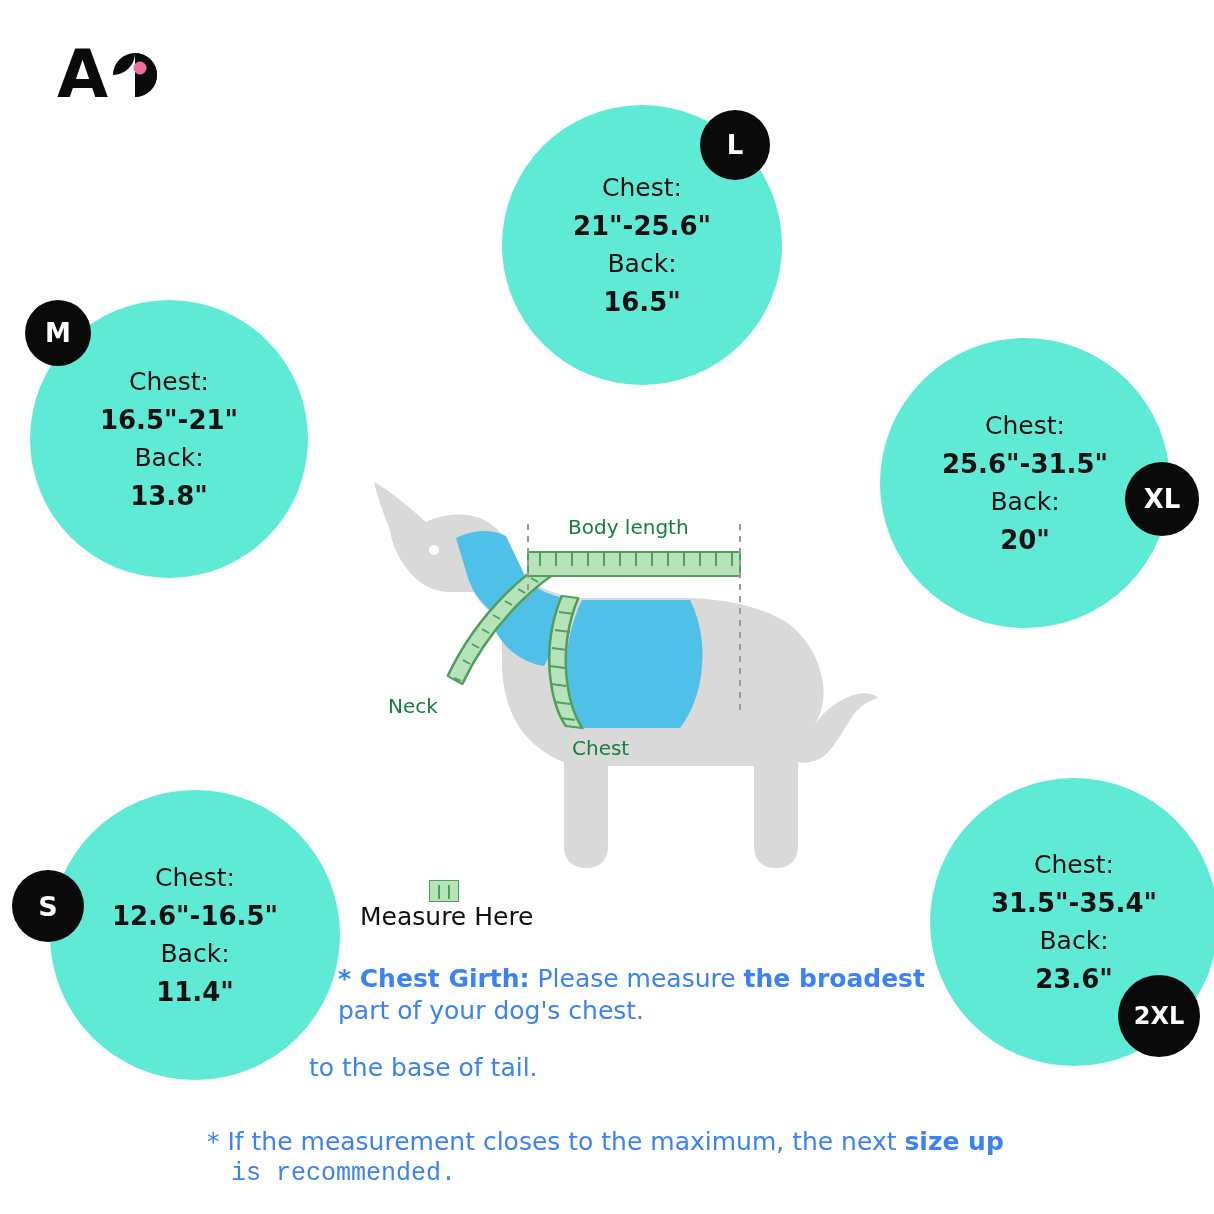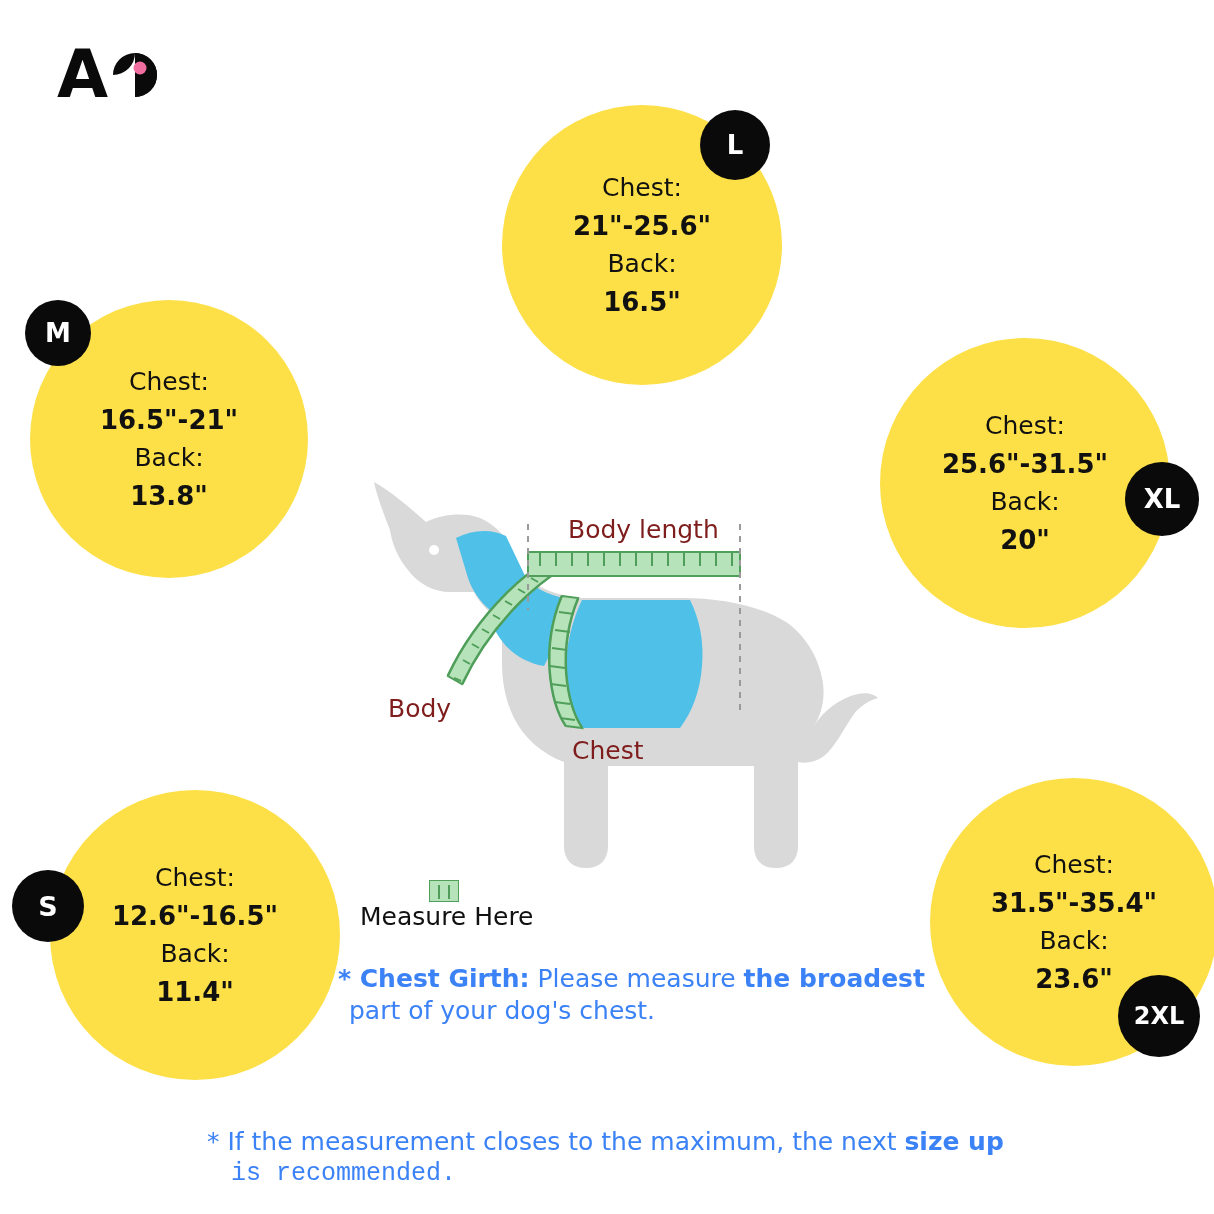--- a/index.html
+++ b/index.html
@@ -38,21 +38,21 @@
   .brand-mark {
     position: relative;
     width: 52px;
     height: 52px;
     margin: 0 2px 0 2px;
   }
 
   
   .bubble {
     position: absolute;
-    background: #fde047;
+    background: #5eead4;
     border-radius: 50%;
     display: flex;
     flex-direction: column;
     align-items: center;
     justify-content: center;
     color: #111111;
     text-align: center;
     box-sizing: border-box;
   }
   .bubble .line {
@@ -84,22 +84,22 @@
   
   .dog-wrap {
     position: absolute;
     left: 330px;
     top: 470px;
     width: 560px;
     height: 430px;
   }
   .label-text {
     position: absolute;
-    font-size: 25px;
-    color: #7f1d1d;
+    font-size: 20px;
+    color: #15803d;
     white-space: nowrap;
   }
 
   
   .legend {
     position: absolute;
     left: 360px;
     top: 880px;
     width: 560px;
     height: 34px;
@@ -311,37 +311,38 @@
           <line x1="386" y1="82" x2="386" y2="96"></line>
           <line x1="402" y1="82" x2="402" y2="96"></line>
         </g>
 
         <line x1="198" y1="54" x2="198" y2="140" stroke="#9a9a9a" stroke-width="2" stroke-dasharray="6,6"></line>
         <line x1="410" y1="54" x2="410" y2="240" stroke="#9a9a9a" stroke-width="2" stroke-dasharray="6,6"></line>
       </g>
     </svg>
 
     <div class="label-text" style="left:238px; top:45px;">Body length</div>
-    <div class="label-text" style="left:58px; top:224px;">Body</div>
+    <div class="label-text" style="left:58px; top:224px;">Neck</div>
     <div class="label-text" style="left:242px; top:266px;">Chest</div>
   </div>
 
   <div class="legend">
     <div class="legend-item" style="left:0px; top:0px;">
       <span class="swatch-measure"></span>
       <span>Measure Here</span>
     </div>
   </div>
 
   <div class="note" style="left:338px; top:963px; width:640px;">
     <span><b>* Chest Girth:</b><span> Please measure </span><b>the broadest</b></span>
-    <div style="margin-left:11px;"><span>part of your dog's chest.</span></div>
+    <div style="margin-left:0;"><span>part of your dog's chest.</span></div>
   </div>
 
   <div class="note" style="left:285px; top:1052px; width:700px;">
+    <div style="margin-left:24px;"><span>to the base of tail.</span></div>
   </div>
 
   <div class="note" style="left:207px; top:1126px; width:820px;">
     <span><span>* If the measurement closes to the maximum, the next </span><b>size up</b></span>
     <div style="margin-left:24px;font-family:Liberation Mono, monospace;"><span>is recommended.</span></div>
   </div>
 
 </div>
 
 </body></html>

